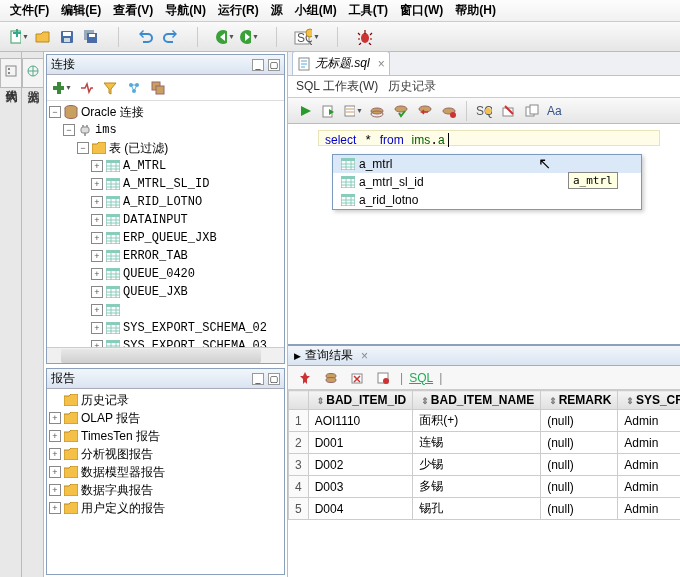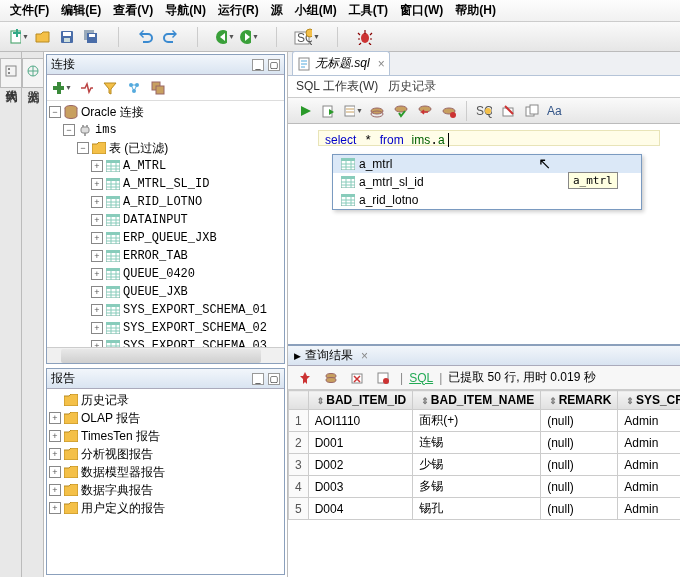--- a/index.html
+++ b/index.html
@@ -363,21 +363,20 @@
             </li>
             <li class="tree-node" style="--ind: 42px;">
               <span class="twist">+</span>
               <span class="ticon">
                 <svg width="14" height="12">
                   <rect x="0" y="0" width="14" height="12" fill="#fff" stroke="#6a9"></rect>
                   <rect x="0" y="0" width="14" height="3" fill="#8cb"></rect>
                   <path d="M0 6h14M0 9h14M5 0v12M10 0v12" stroke="#8cb"></path>
                 </svg>
               </span>
-              <span class="mono">SYS_EXPORT_SCHEMA_01</span>
             </li>
             <li class="tree-node" style="--ind: 42px;">
               <span class="twist">+</span>
               <span class="ticon">
                 <svg width="14" height="12">
                   <rect x="0" y="0" width="14" height="12" fill="#fff" stroke="#6a9"></rect>
                   <rect x="0" y="0" width="14" height="3" fill="#8cb"></rect>
                   <path d="M0 6h14M0 9h14M5 0v12M10 0v12" stroke="#8cb"></path>
                 </svg>
               </span>
@@ -628,21 +627,20 @@
           </div>
         <div class="tb-btn">
             <svg width="12" height="12">
               <rect x="1" y="1" width="10" height="10" fill="#fff" stroke="#888"></rect>
               <circle cx="9" cy="9" r="3" fill="#c33"></circle>
             </svg>
           </div>
         <span style="margin:0 2px;color:#888">|</span>
         <span style="color:#2a5;text-decoration:underline;cursor:pointer">SQL</span>
         <span style="margin:0 2px;color:#888">|</span>
-        <span>已提取 50 行, 用时 0.019 秒</span>
       </div>
       <div class="grid">
         <table class="rg" id="grid">
             <thead>
               <tr>
                 <th></th>
                 <th><span class="sort-ic">⇕</span>BAD_ITEM_ID</th>
                 <th><span class="sort-ic">⇕</span>BAD_ITEM_NAME</th>
                 <th><span class="sort-ic">⇕</span>REMARK</th>
                 <th><span class="sort-ic">⇕</span>SYS_CRI_USER</th>

